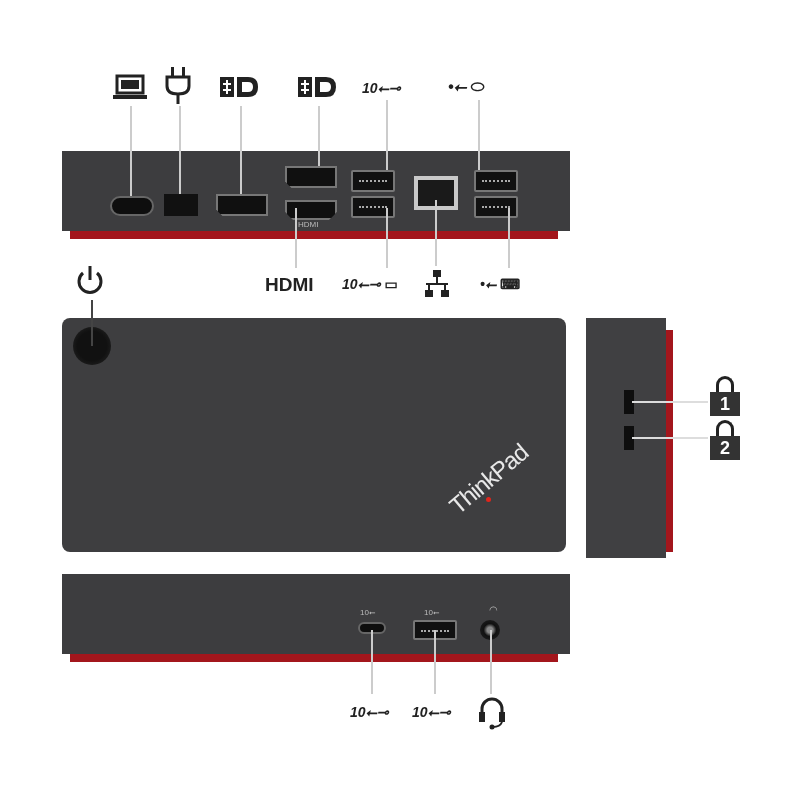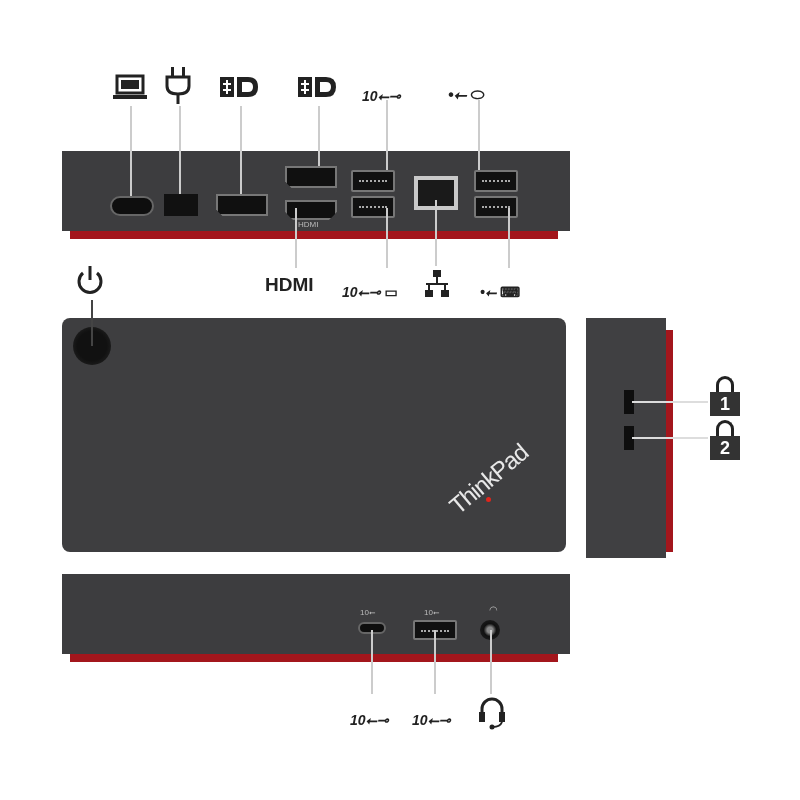--- a/index.html
+++ b/index.html
@@ -8,21 +8,21 @@
   .panel{position:absolute;background:#3d3d3f;}
   .redstrip{position:absolute;background:#a3161c;}
   .line{position:absolute;background:#444;width:2px;}
   .hline{position:absolute;background:#ddd;height:2px;}
   .port-usba{position:absolute;width:44px;height:22px;background:#111;border:2px solid #777;border-radius:2px;box-sizing:border-box;}
   .port-usba::after{content:"";position:absolute;left:6px;right:6px;top:8px;height:3px;border-top:2px dotted #aaa;}
   .port-usbc{position:absolute;width:44px;height:20px;background:#0e0e0e;border:2px solid #666;border-radius:10px;box-sizing:border-box;}
   .port-dp{position:absolute;width:52px;height:22px;background:#101010;border:2px solid #777;box-sizing:border-box;clip-path:polygon(0 0,100% 0,100% 100%,12% 100%,0 70%);}
   .port-hdmi{position:absolute;width:52px;height:20px;background:#101010;border:2px solid #777;box-sizing:border-box;clip-path:polygon(0 0,100% 0,100% 60%,85% 100%,15% 100%,0 60%);}
   .tiny{position:absolute;color:#bbb;font-size:8px;}
-  .label{position:absolute;color:#222;font-size:14px;font-style:italic;font-weight:bold;margin-top:8px;}
+  .label{position:absolute;color:#222;font-size:14px;font-style:italic;font-weight:bold;}
   .icon{position:absolute;}
 </style>
 </head>
 <body>
 
 <div class="panel" style="left:62px;top:151px;width:508px;height:80px;"></div>
 <div class="redstrip" style="left:70px;top:231px;width:488px;height:8px;"></div>
 
 <svg class="icon" style="left:112px;top:74px;" width="36" height="28" viewBox="0 0 36 28">
     <rect x="5" y="2" width="26" height="17" fill="none" stroke="#222" stroke-width="3"></rect>

